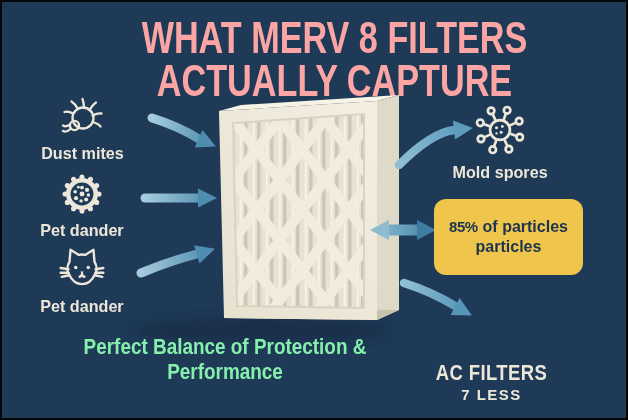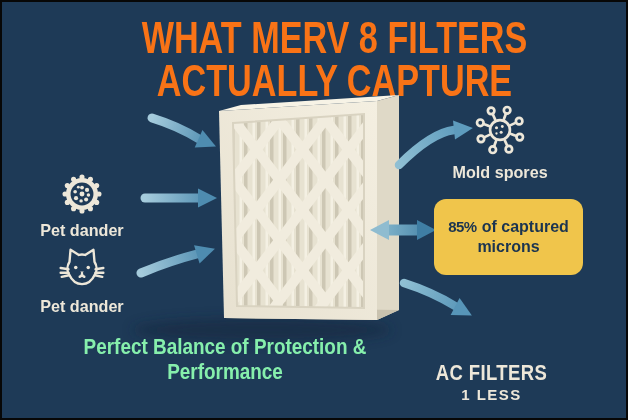--- a/index.html
+++ b/index.html
@@ -2,21 +2,21 @@
 <html><head>
 <meta charset="utf-8">
 <style>
   html,body{margin:0;padding:0;background:#ffffff;}
   #canvas{
     position:relative;width:628px;height:420px;box-sizing:border-box;
     background:#1E3A57;border:2px solid #070707;overflow:hidden;
     font-family:"Liberation Sans", sans-serif;
   }
   
-  .title{position:absolute;top:14px;left:0;right:0;text-align:center;color:#f97316;z-index:1;margin-left:41px;}
+  .title{position:absolute;top:14px;left:0;right:0;text-align:center;color:#fca5a5;z-index:1;margin-left:41px;}
   .title-line{display:block;font-weight:700;font-size:45px;line-height:43px;letter-spacing:0;
     transform:scaleX(.76);transform-origin:50% 50%;white-space:nowrap;}
   
   .item{position:absolute;width:130px;display:flex;flex-direction:column;align-items:center;
     color:#EDE7D9;z-index:4;}
   .item .lbl{font-size:17px;font-weight:700;margin-top:5px;white-space:nowrap;
     transform:scaleX(.95);transform-origin:50% 50%;}
   #item-dust{left:15px;top:91px;}
   #item-dander1{left:15px;top:170px;}
   #item-dander2{left:15px;top:242px;}
@@ -144,20 +144,35 @@
       <path d="M387,228 L415,228" stroke="url(#gA5)" stroke-width="11" fill="none"></path>
       <polygon points="0,-10 19,0 0,10" transform="translate(415,228)" fill="#3F7EA4"></polygon>
       <polygon points="0,-10 19,0 0,10" transform="translate(387,228) rotate(180)" fill="#8FBCD0"></polygon>
     </g>
     <g>
       <path d="M402,281 C424,288 440,296 453,304" stroke="url(#gA6)" stroke-width="8.5" fill="none" stroke-linecap="round"></path>
       <polygon points="0,-9.5 19,0 0,9.5" transform="translate(453.1,304.5) rotate(28)" fill="#5795B8"></polygon>
     </g>
   </svg>
 
+  <div class="item" id="item-dust">
+    <svg class="licon" width="48" height="46" viewBox="0 0 48 46">
+      <circle class="o" cx="25" cy="25" r="10.5"></circle>
+      <circle class="o" cx="16.5" cy="32.5" r="4.6"></circle>
+      <path d="M13,35.5 C10,38.5 7,39 5,38"></path>
+      <path d="M12,31.5 C9,33.5 6.5,33.5 5,32.5"></path>
+      <path d="M20,16 C18,12.5 16,10 13.5,8.5"></path>
+      <path d="M26,15 C26,11 25.5,8.5 24.5,6"></path>
+      <path d="M31.5,17 C34,13.5 35.5,11 38,9.5"></path>
+      <path d="M34.5,22.5 C38.5,20.5 41,20 43.5,20.5"></path>
+      <path d="M34.5,29 C38.5,30 41,31.5 42.5,33.5"></path>
+      <path d="M15,20.5 C11.5,18.5 9,18 6.5,19"></path>
+    </svg>
+    <span class="lbl">Dust mites</span>
+  </div>
 
   <div class="item" id="item-dander1">
     <svg class="licon" width="46" height="44" viewBox="0 0 48 48">
       <g class="fill">
         <circle cx="24" cy="24" r="17.5"></circle>
         <circle cx="24" cy="5.5" r="2.8"></circle>
           <circle cx="33.2" cy="8" r="2.8"></circle>
           <circle cx="40" cy="14.8" r="2.8"></circle>
         <circle cx="42.5" cy="24" r="2.8"></circle>
           <circle cx="40" cy="33.2" r="2.8"></circle>
@@ -221,28 +236,28 @@
         <circle class="o" cx="30.1" cy="7.1" r="2.8"></circle>
       <path d="M33.1,19.8 L37.7,17.7"></path>
         <circle class="o" cx="40.4" cy="16.4" r="2.8"></circle>
     </svg>
     <span class="lbl">Mold spores</span>
   </div>
 
 
   <div class="callout">
     <div class="l1">
-      <span class="pct">85%</span><span class="sfx">of captured</span>
+      <span class="pct">85%</span><span class="sfx">of particles</span>
     </div>
-    <div class="l3">microns</div>
+    <div class="l3">particles</div>
   </div>
 
   <div class="tagline">
     <span class="tagline-line">Perfect Balance of Protection &amp;</span>
     <span class="tagline-line">Performance</span>
   </div>
 
   <div class="brand">
     <span class="brand-name">AC FILTERS</span>
-    <span class="brand-sub">1 LESS</span>
+    <span class="brand-sub">7 LESS</span>
   </div>
 
 </div>
 
 </body></html>

